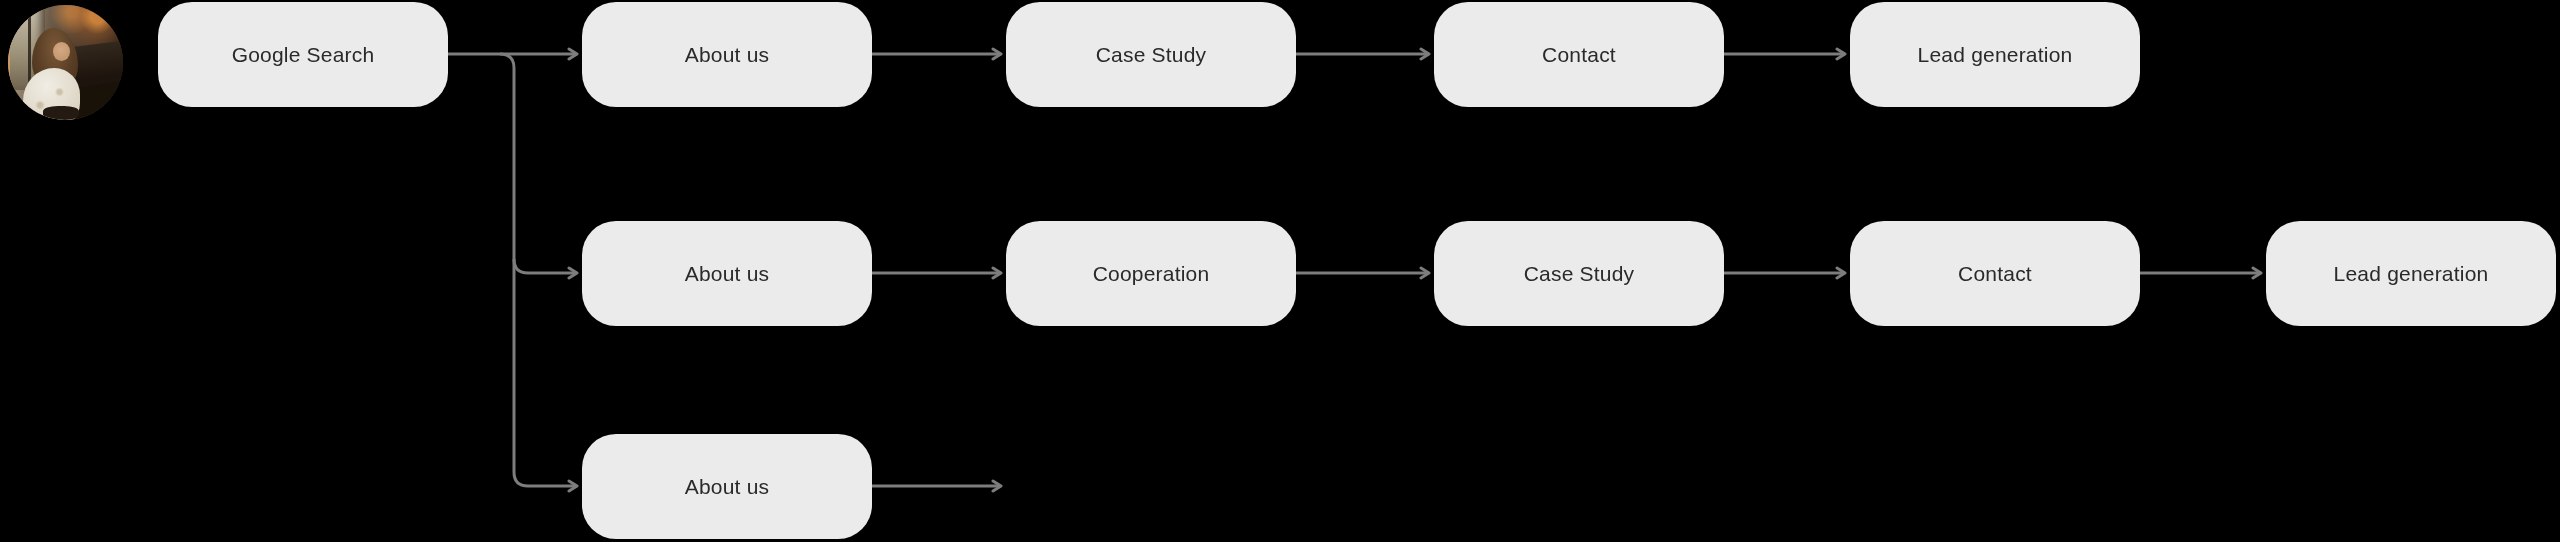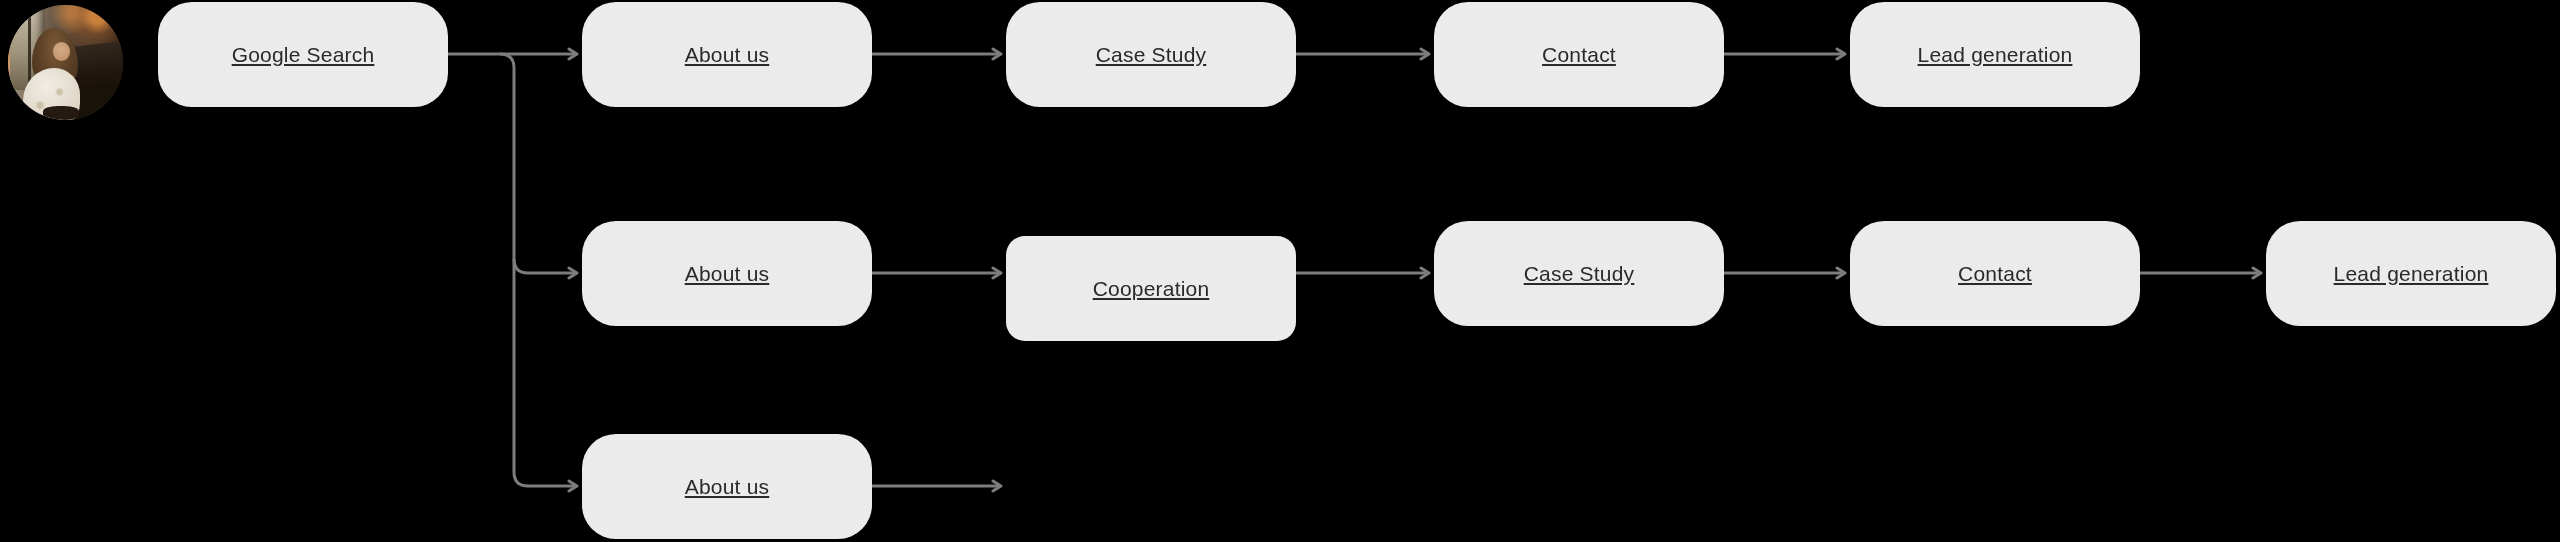--- a/index.html
+++ b/index.html
@@ -26,21 +26,20 @@
     display: flex;
     align-items: center;
     justify-content: center;
     font-size: 21px;
     font-weight: 400;
     color: #2A2A2A;
     letter-spacing: 0.2px;
     text-align: center;
     box-sizing: border-box;
     cursor: default;
-    text-decoration: underline;
   }
 
   
   #edges {
     position: absolute;
     left: 0; top: 0;
     width: 2560px;
     height: 542px;
   }
   #edges path {
@@ -143,20 +142,20 @@
     <div class="layer av-belt"></div>
   </div>
 
   <div class="node" style="left:158px;  top:2px;">Google Search</div>
   <div class="node" style="left:582px;  top:2px;">About us</div>
   <div class="node" style="left:1006px; top:2px;">Case Study</div>
   <div class="node" style="left:1434px; top:2px;">Contact</div>
   <div class="node" style="left:1850px; top:2px;">Lead generation</div>
 
   <div class="node" style="left:582px;  top:221px;">About us</div>
-  <div class="node" style="left:1006px; top:236px;border-radius:19px;">Cooperation</div>
+  <div class="node" style="left:1006px; top:221px;">Cooperation</div>
   <div class="node" style="left:1434px; top:221px;">Case Study</div>
   <div class="node" style="left:1850px; top:221px;">Contact</div>
   <div class="node" style="left:2266px; top:221px;">Lead generation</div>
 
   <div class="node" style="left:582px;  top:434px;">About us</div>
 
 </div>
 
 </body></html>

